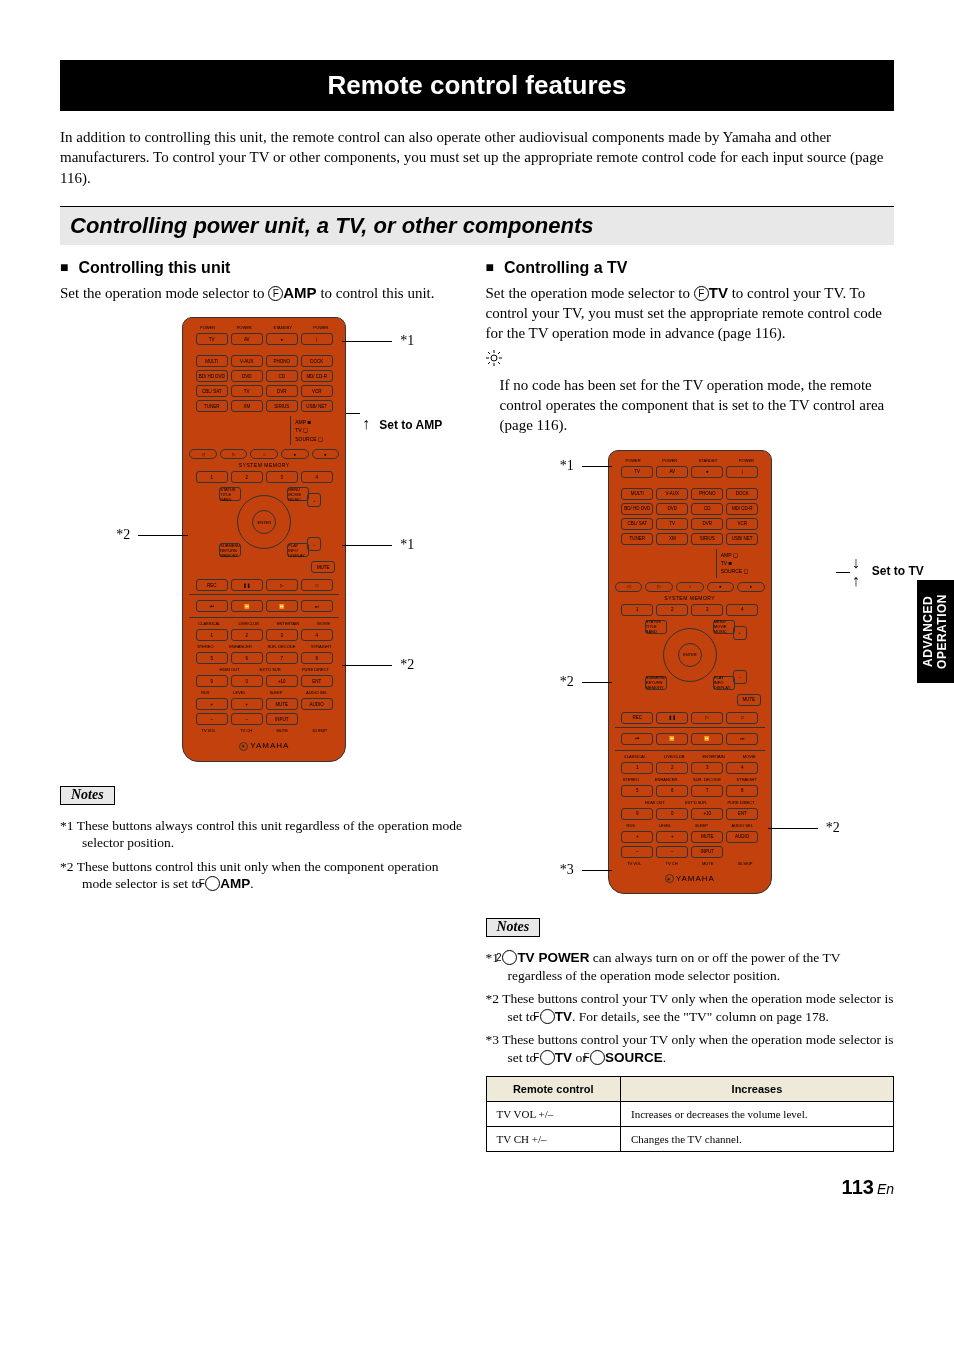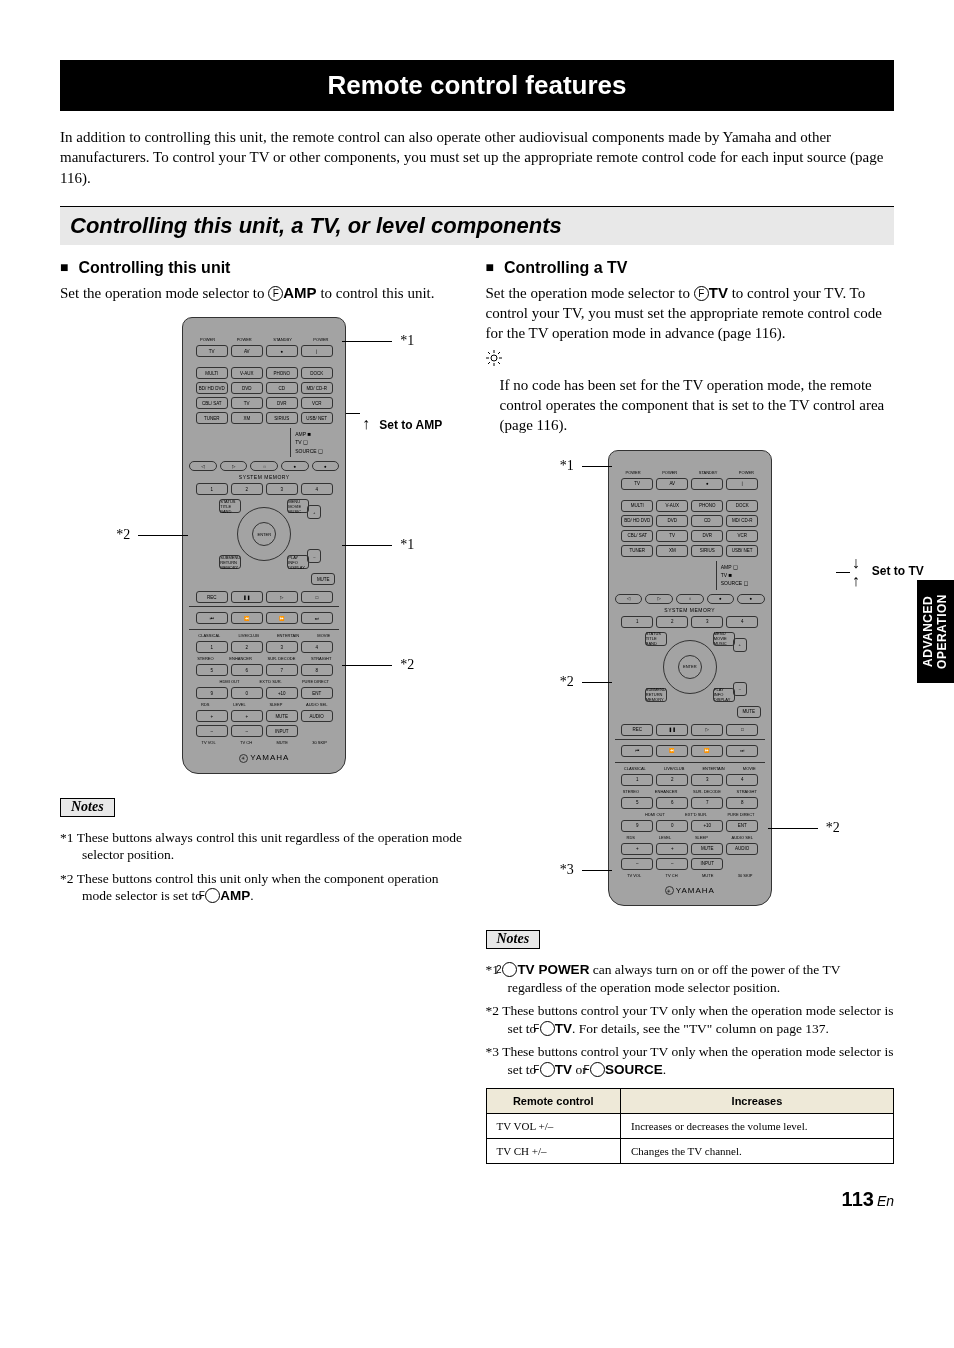--- a/index.html
+++ b/index.html
@@ -104,24 +104,24 @@
 
   
   .remote-wrap {
     position: relative;
     margin: 14px auto 14px;
   }
   .remote {
     width: 150px;
     border: 1px solid #333;
     border-radius: 10px 10px 16px 16px;
-    padding: 18px 6px 10px;
+    padding: 6px 6px 10px;
     margin: 12px auto;
     position: relative;
-    background: #a3a3a3;
+    background: #c2410c;
     font-family: Arial, Helvetica, sans-serif;
   }
   .remote .row {
     display: flex;
     gap: 3px;
     margin: 3px 0;
     justify-content: center;
   }
   .btn {
     border: 1px solid #333;
@@ -289,21 +289,21 @@
 </style>
 </head>
 <body>
 
 <div class="page">
 
   <div class="title-bar">Remote control features</div>
 
   <p class="intro-text">In addition to controlling this unit, the remote control can also operate other audiovisual components made by Yamaha and other manufacturers. To control your TV or other components, you must set up the appropriate remote control code for each input source (page 116).</p>
 
-  <div class="section-band">Controlling this unit, a TV, or level components</div>
+  <div class="section-band">Controlling power unit, a TV, or other components</div>
 
   <div class="two-col">
 
     <div class="col">
       <p class="subhead">Controlling this unit</p>
       <p class="body">
         <span>Set the operation mode selector to </span><span class="circled">F</span><span class="bold">AMP</span><span> to control this unit.</span>
       </p>
 
       
@@ -697,21 +697,21 @@
             <span style="position:absolute; left:-16px; top:18px; height:1px; width:14px; background:#000;"></span>
           </div>
         </div>
       </div>
 
       <div class="notes-box">Notes</div>
       <div class="note-item">
         <span>*1 </span><span class="circled">2</span><span class="bold">TV POWER</span><span> can always turn on or off the power of the TV regardless of the operation mode selector position.</span>
       </div>
       <div class="note-item">
-        <span>*2 These buttons control your TV only when the operation mode selector is set to </span><span class="circled">F</span><span class="bold">TV</span><span>. For details, see the "TV" column on page 137.</span>
+        <span>*2 These buttons control your TV only when the operation mode selector is set to </span><span class="circled">F</span><span class="bold">TV</span><span>. For details, see the "TV" column on page 178.</span>
       </div>
       <div class="note-item">
         <span>*3 These buttons control your TV only when the operation mode selector is set to </span><span class="circled">F</span><span class="bold">TV</span><span> or </span><span class="circled">F</span><span class="bold">SOURCE</span><span>.</span>
       </div>
 
       <table class="func">
         <thead>
           <tr>
             <th>Remote control</th>
             <th>Increases</th>

